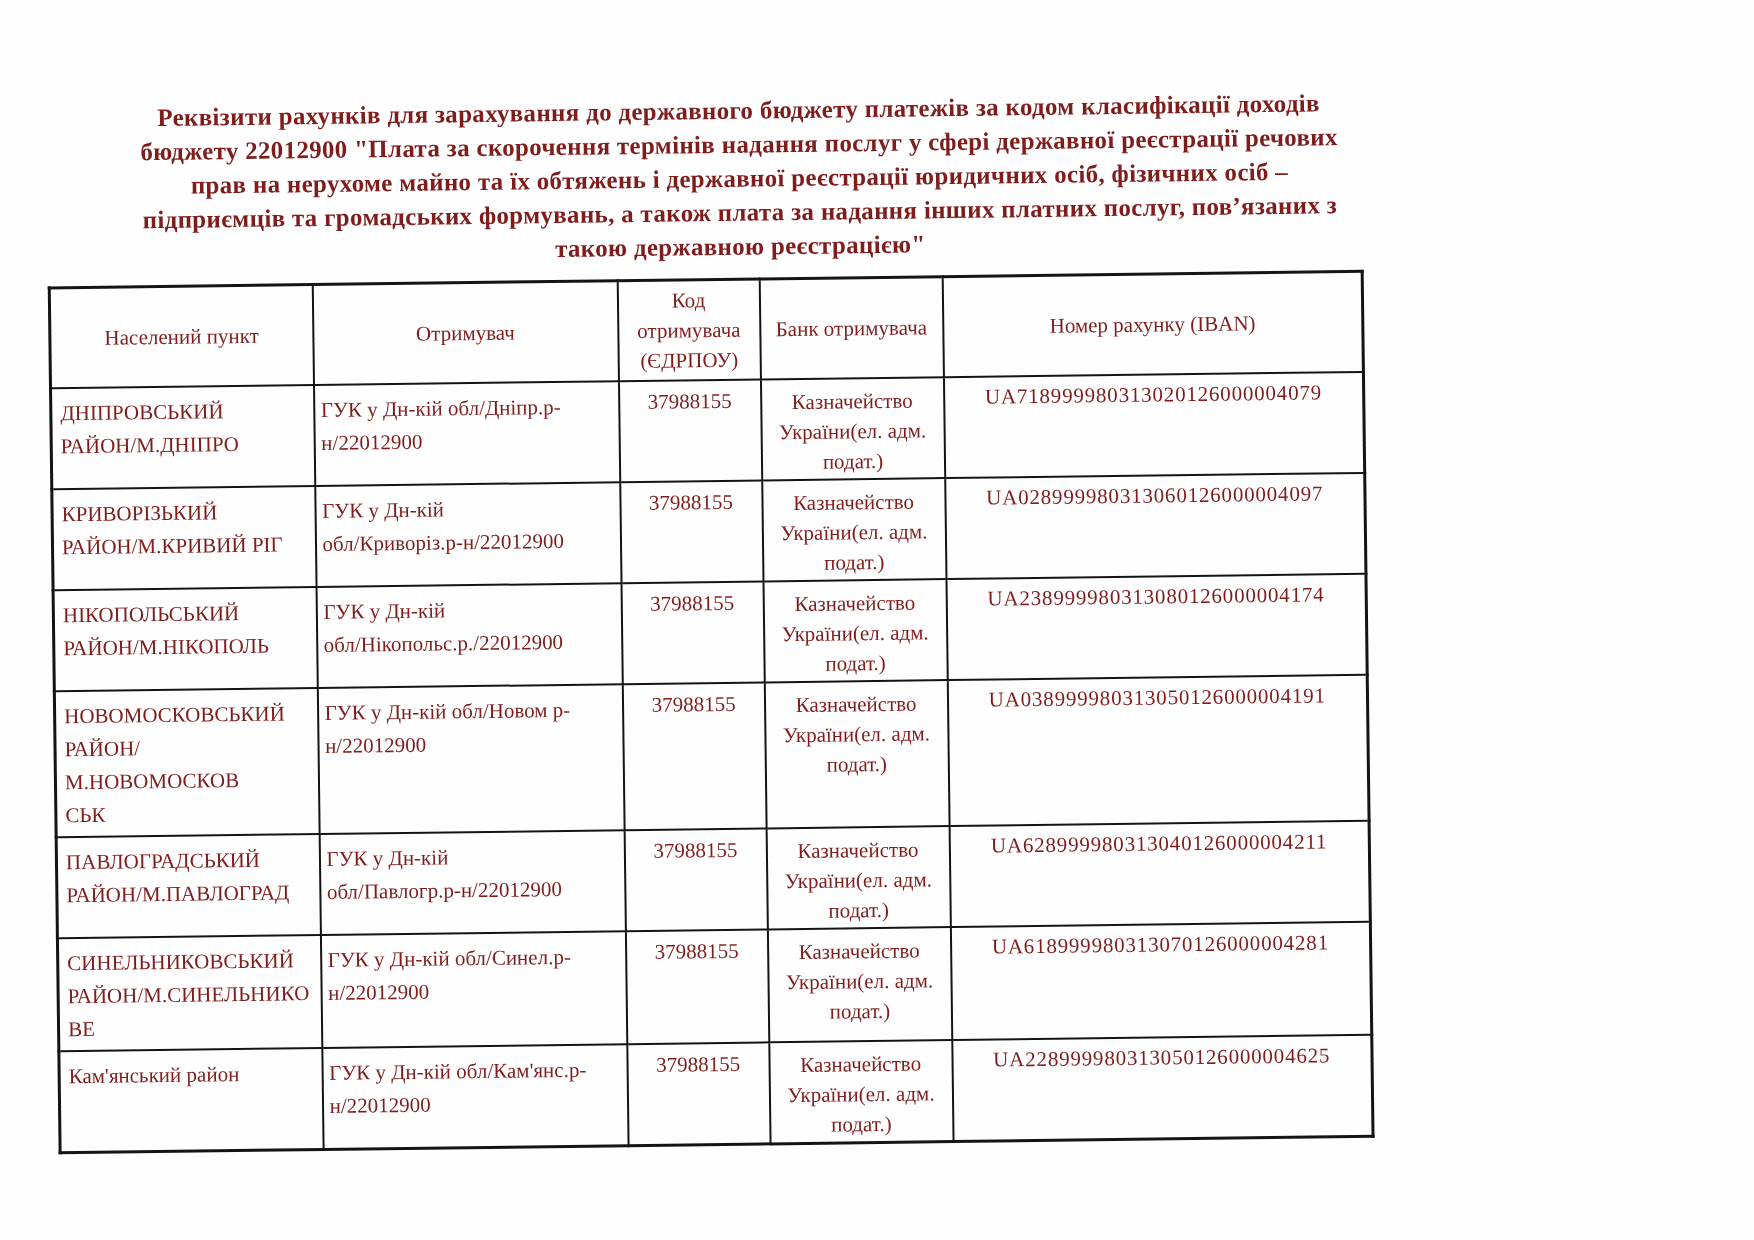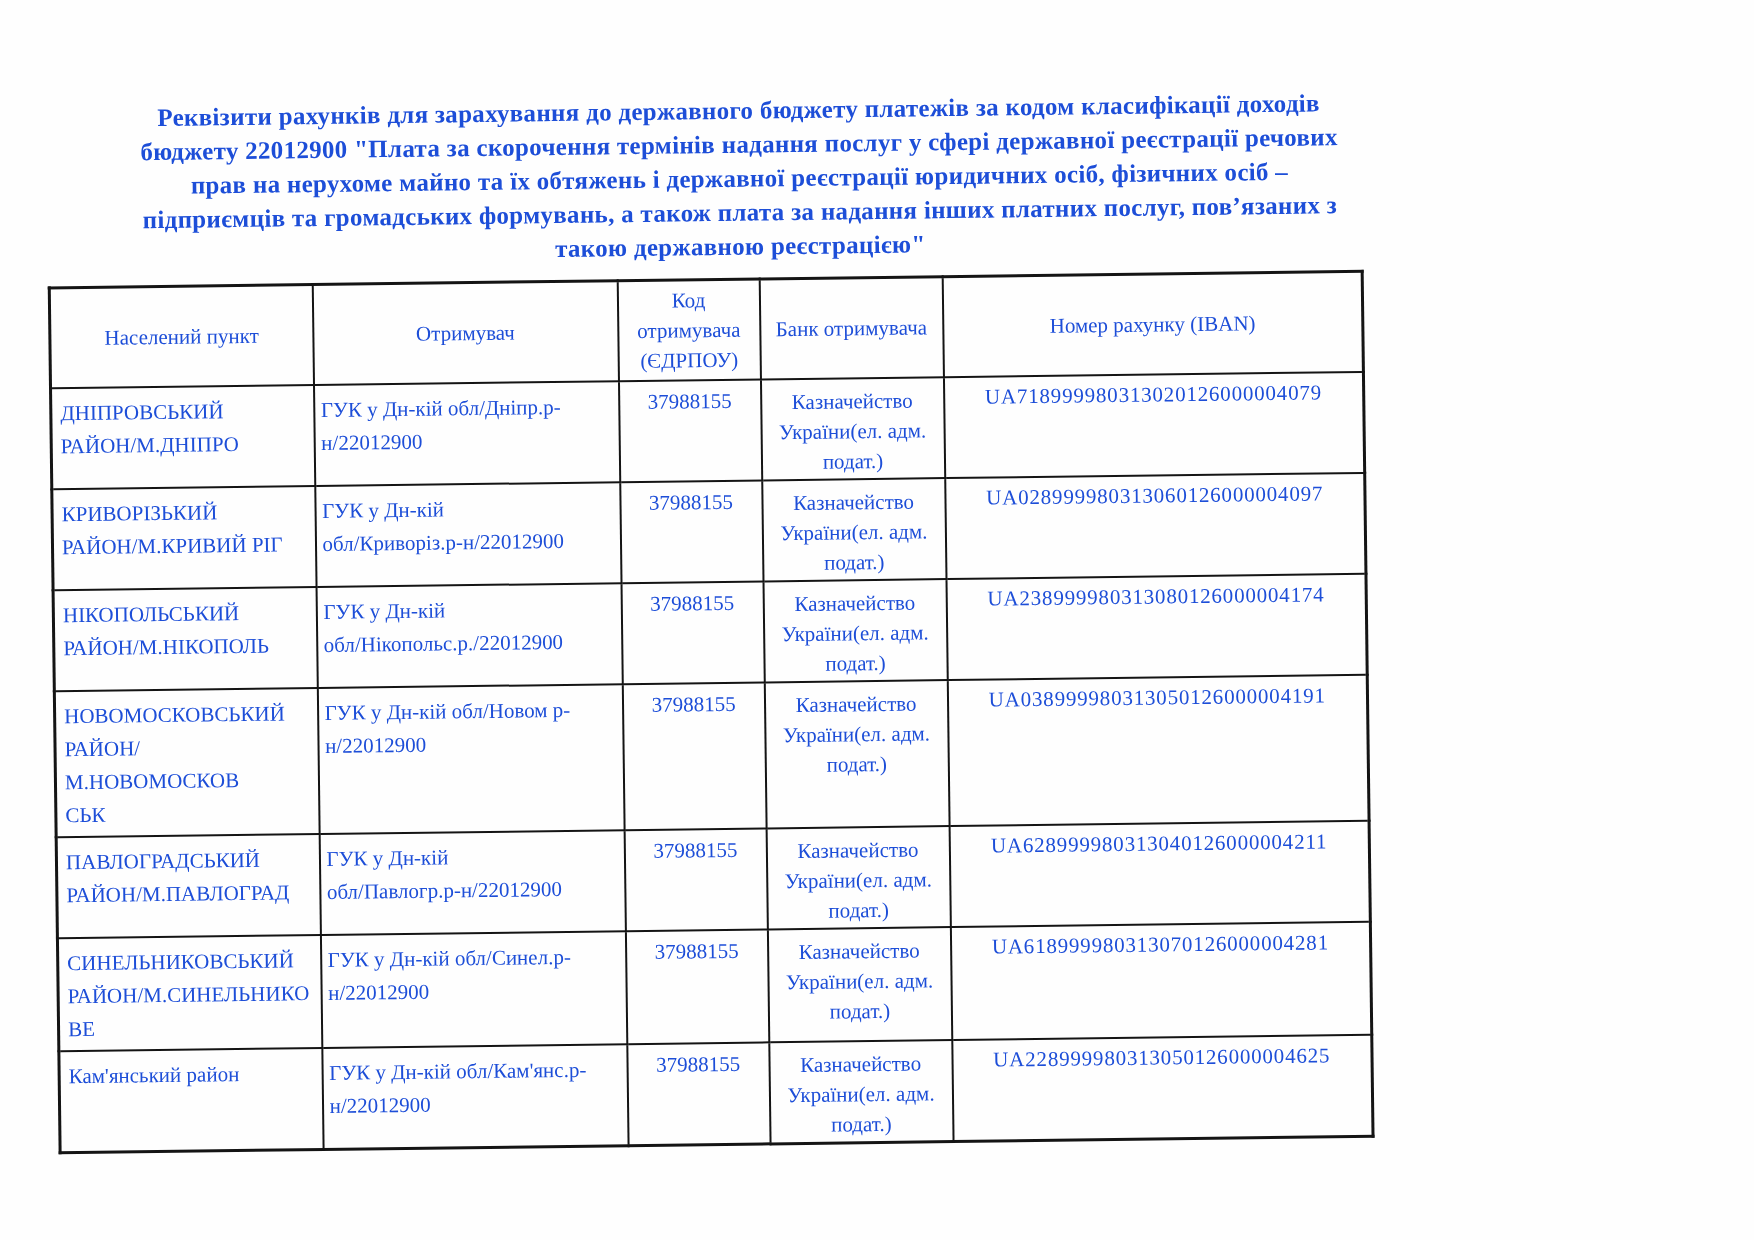--- a/index.html
+++ b/index.html
@@ -7,21 +7,21 @@
     padding: 0;
     background: #ffffff;
   }
   .page {
     position: relative;
     width: 1754px;
     height: 1240px;
     background: #fefefe;
     overflow: hidden;
     font-family: "Liberation Serif", "DejaVu Serif", serif;
-    color: #1d4ed8;
+    color: #7f1d1d;
   }
   
   .doc {
     position: absolute;
     inset: 0;
     transform: rotate(-0.72deg);
     transform-origin: 50% 50%;
   }
   .doc-title {
     position: absolute;

